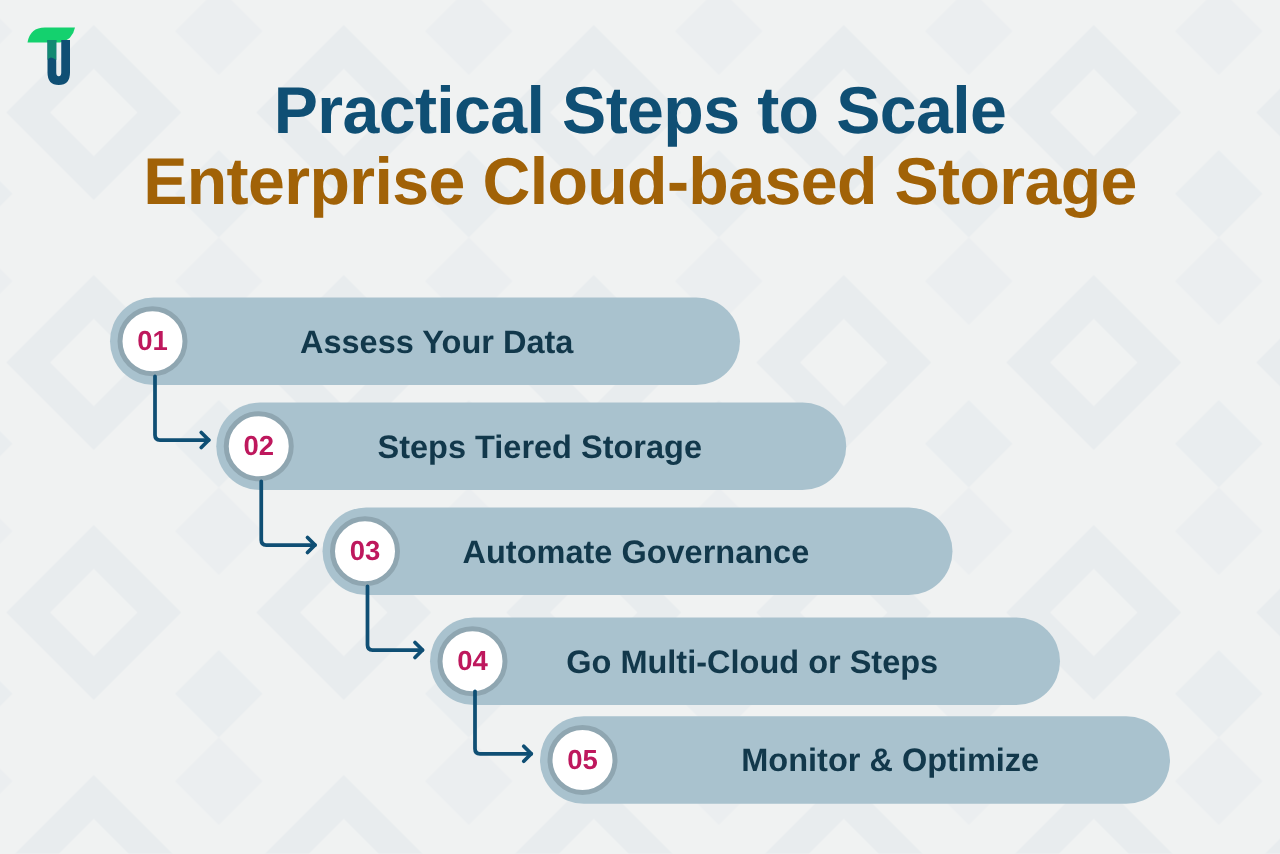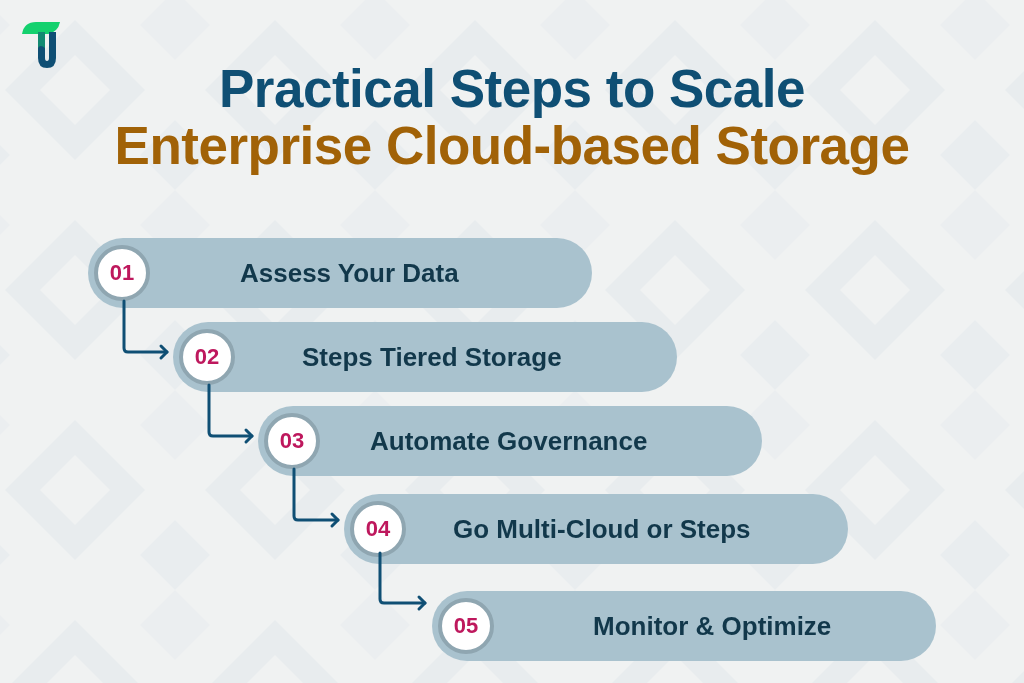--- a/index.html
+++ b/index.html
@@ -68,21 +68,21 @@
   <div class="step-label" style="left:129px;">Steps Tiered Storage</div>
 </div>
 <div class="step" style="left:258px; top:406px; width:504px;">
   <div class="badge">03</div>
   <div class="step-label" style="left:112px;">Automate Governance</div>
 </div>
 <div class="step" style="left:344px; top:494px; width:504px;">
   <div class="badge">04</div>
   <div class="step-label" style="left:109px;">Go Multi-Cloud or Steps</div>
 </div>
-<div class="step" style="left:432px; top:591px; width:504px;">
+<div class="step" style="left:432px; top:573px; width:504px;">
   <div class="badge">05</div>
   <div class="step-label" style="left:141px;margin-left:20px;">Monitor &amp; Optimize</div>
 </div>
 
 <svg class="connectors" width="1024" height="683" viewBox="0 0 1024 683">
   <g fill="none" stroke="#0f4f74" stroke-width="3" stroke-linecap="round" stroke-linejoin="round">
     <path d="M124 301 L124 348 Q124 352 128 352 L167 352"></path>
     <path d="M161 346 L167 352 L161 358"></path>
     <path d="M209 385 L209 432 Q209 436 213 436 L252 436"></path>
     <path d="M246 430 L252 436 L246 442"></path>

